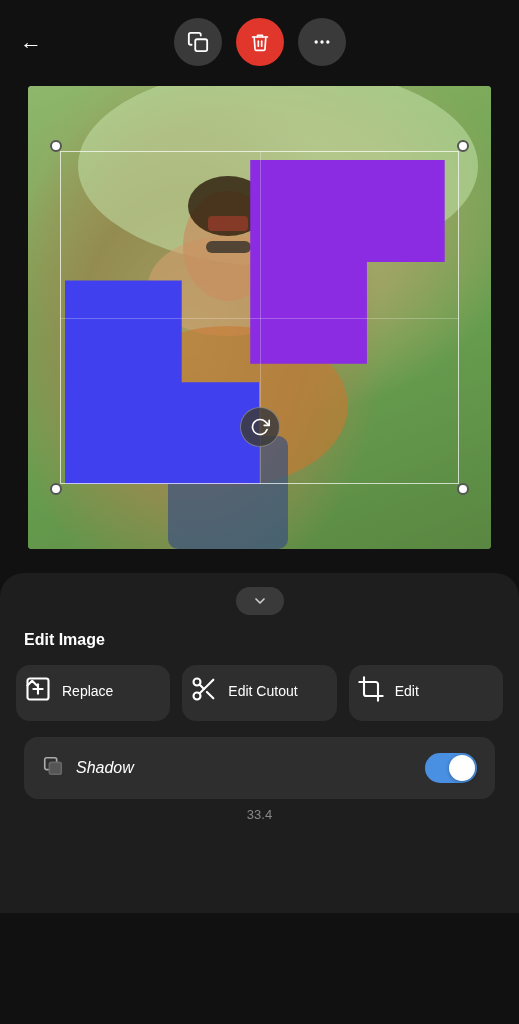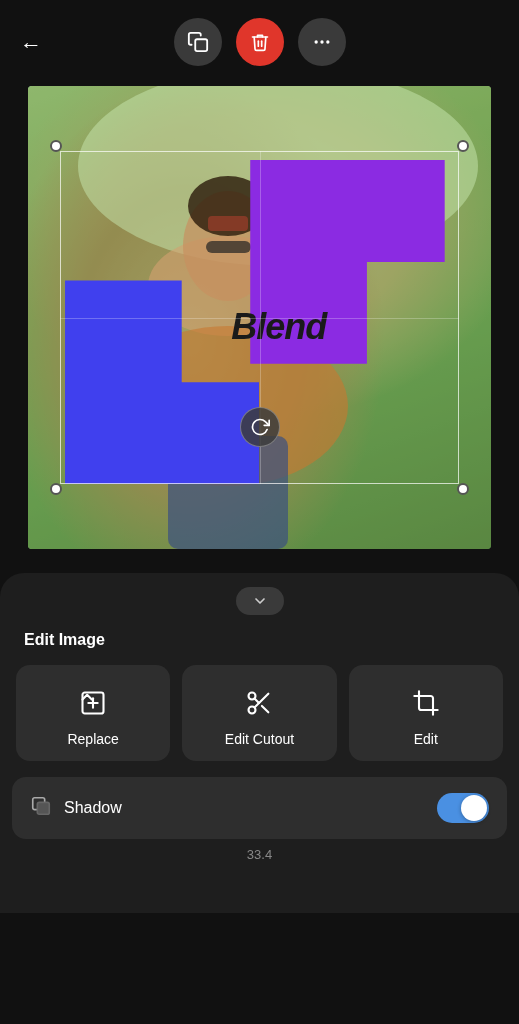--- a/index.html
+++ b/index.html
@@ -190,46 +190,46 @@
       display: flex;
       gap: 12px;
       padding: 0 16px;
       margin-bottom: 16px;
     }
     .edit-btn {
       flex: 1;
       background: #2e2e2e;
       border: none;
       border-radius: 14px;
-      padding: 24px 8px 14px;
+      padding: 10px 8px 14px;
       color: #fff;
       display: flex;
-      flex-direction: column;
       align-items: center;
       gap: 10px;
       cursor: pointer;
     }
     .edit-btn-icon {
       font-size: 24px;
       line-height: 1;
     }
     .edit-btn-label {
       font-size: 14px;
       font-weight: 500;
     }
 
     
     .shadow-row {
-      margin: 0 12px;
+      margin: 0 24px;
       background: #2e2e2e;
       border-radius: 14px;
       padding: 16px 18px;
       display: flex;
       align-items: center;
       gap: 12px;
+      font-style: italic;
     }
     .shadow-icon {
       font-size: 20px;
       color: #aaa;
     }
     .shadow-label {
       flex: 1;
       font-size: 16px;
       font-weight: 500;
     }
@@ -314,21 +314,20 @@
 
       <rect x="178" y="155" width="45" height="12" rx="6" fill="#222" opacity="0.7"></rect>
 
       <rect x="180" y="130" width="40" height="15" rx="4" fill="#c04030" opacity="0.5"></rect>
     </svg>
 
     <div class="shape-purple"></div>
 
     <div class="shape-blue"></div>
 
-    <div class="blend-text">Blend</div>
 
     <div class="crop-overlay">
       <div class="crop-border"></div>
 
       <div style="position:absolute;top:50%;left:7%;right:7%;height:1px;background:rgba(255,255,255,0.25);"></div>
 
       <div style="position:absolute;left:50%;top:14%;bottom:14%;width:1px;background:rgba(255,255,255,0.25);"></div>
 
       <div class="crop-handle tl"></div>
       <div class="crop-handle tr"></div>

